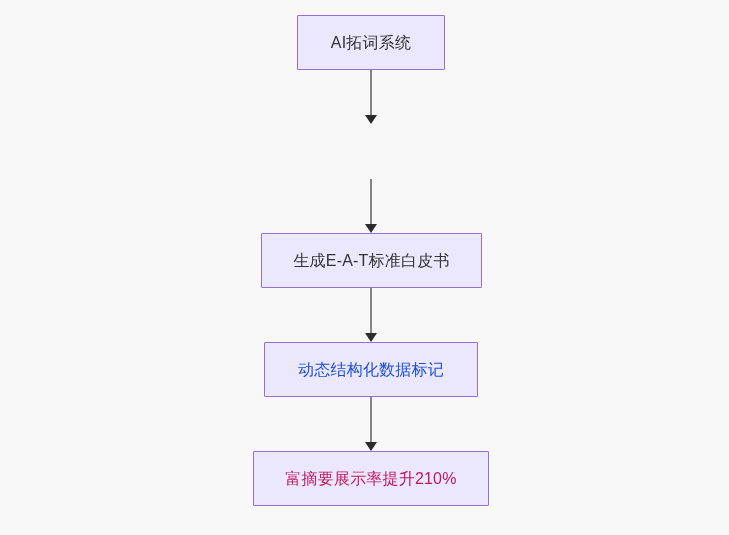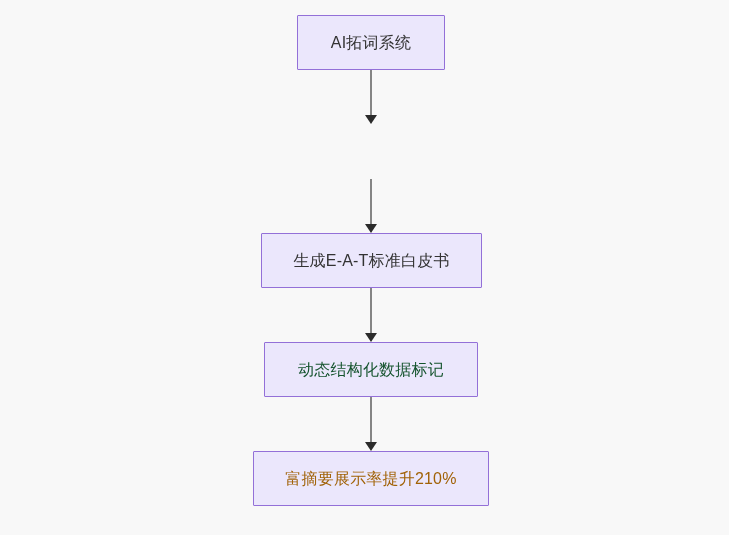--- a/index.html
+++ b/index.html
@@ -86,25 +86,25 @@
   <div class="flow-node" style="left: 261px; top: 233px; width: 221px; background: rgb(235, 231, 252); border-color: rgb(147, 112, 216);">
     <span class="flow-node-label" style="color: rgb(51, 51, 51); text-align: center;">生成E-A-T标准白皮书</span>
   </div>
 
   <div class="flow-connector" style="left: 365px; top: 288px; height: 54px;">
     <div class="conn-line" style="height: 46px; background: rgb(133, 133, 133);"></div>
     <div class="conn-head" style="border-top-color: rgb(43, 43, 43);"></div>
   </div>
 
   <div class="flow-node" style="left: 264px; top: 342px; width: 214px; background: rgb(235, 231, 252); border-color: rgb(147, 112, 216);">
-    <span class="flow-node-label" style="color: #14532d;">动态结构化数据标记</span>
+    <span class="flow-node-label" style="color: #1d4ed8;">动态结构化数据标记</span>
   </div>
 
   <div class="flow-connector" style="left: 365px; top: 397px; height: 54px;">
     <div class="conn-line" style="height: 46px; background: rgb(133, 133, 133);"></div>
     <div class="conn-head" style="border-top-color: rgb(43, 43, 43);"></div>
   </div>
 
   <div class="flow-node" style="left: 253px; top: 451px; width: 236px; background: rgb(235, 231, 252); border-color: rgb(147, 112, 216);">
-    <span class="flow-node-label" style="color: #a16207;">富摘要展示率提升210%</span>
+    <span class="flow-node-label" style="color: #be185d;">富摘要展示率提升210%</span>
   </div>
 
 </div>
 
 </body></html>

